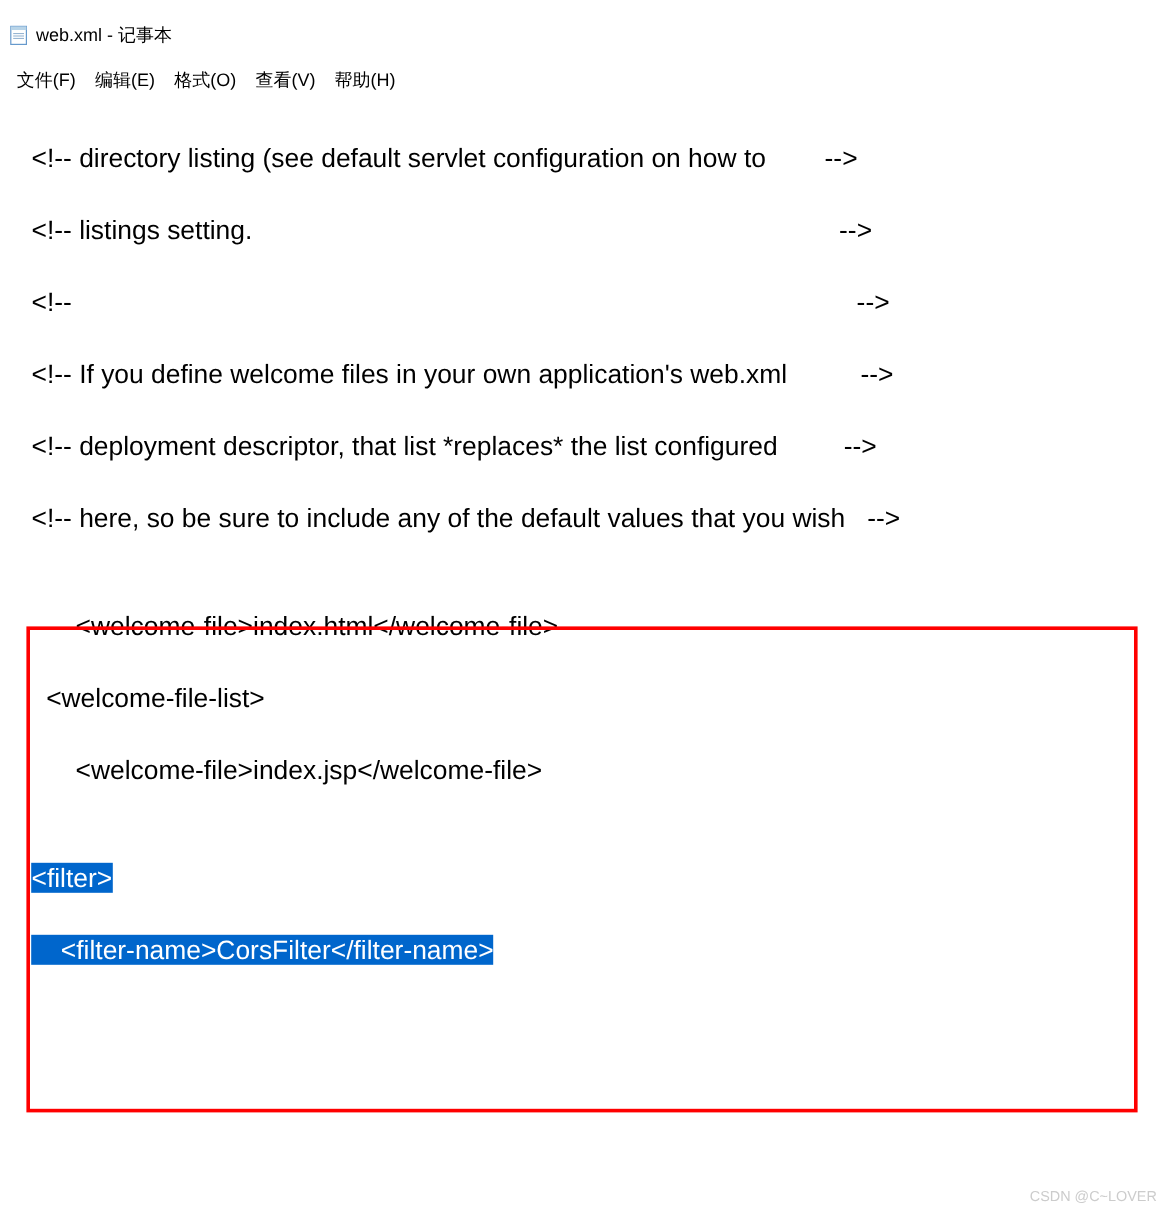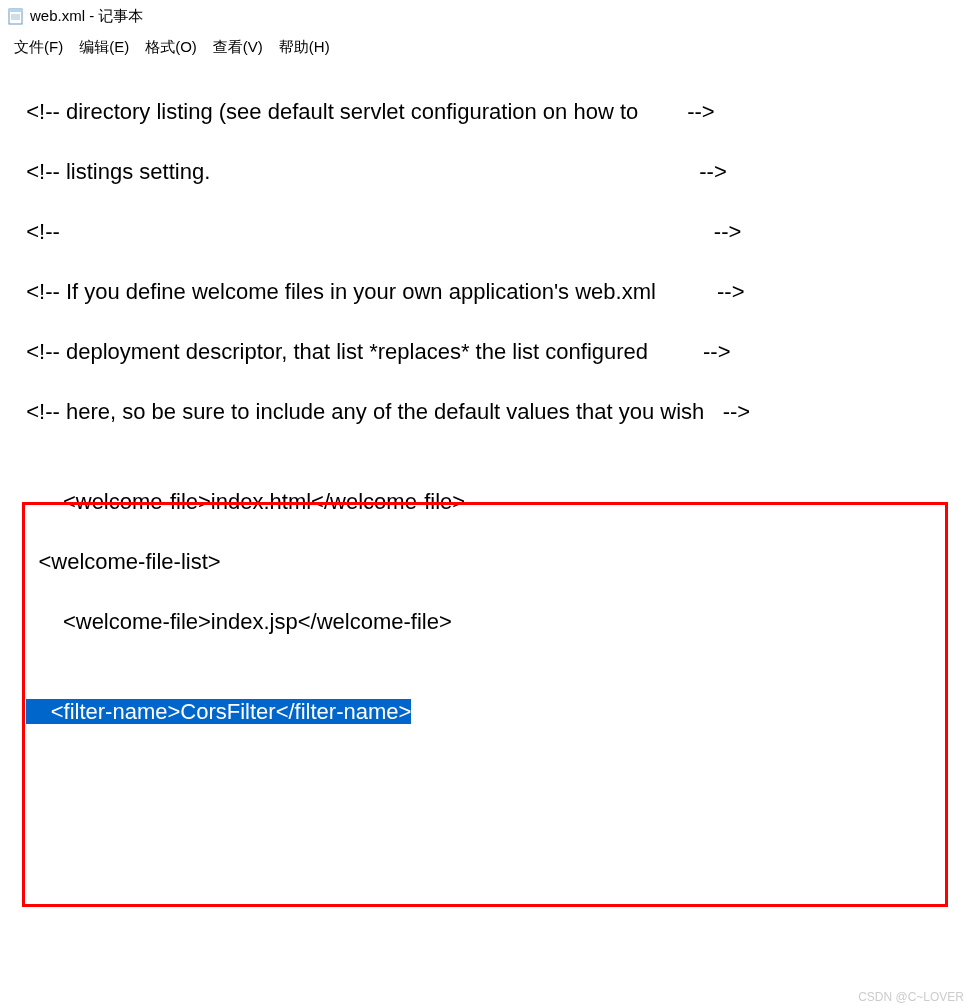--- a/index.html
+++ b/index.html
@@ -10,38 +10,38 @@
     body {
       font-family: "Microsoft YaHei", "Segoe UI", sans-serif;
       background: #ffffff;
       width: 974px;
       height: 1008px;
       overflow: hidden;
       position: relative;
     }
     .titlebar {
       display: flex;
-      align-items: center;
-      padding: 0 8px;
+      padding: 20px 8px;
       background: #ffffff;
       height: 32px;
     }
     .titlebar-icon {
       width: 16px;
       height: 18px;
       margin-right: 6px;
     }
     .titlebar-text {
       font-size: 15px;
       color: #000000;
     }
     .menubar {
       display: flex;
       padding: 4px 8px 8px 8px;
       gap: 4px;
+      margin-top: 12px;
     }
     .menu-item {
       font-size: 15px;
       color: #000000;
       padding: 2px 6px;
       cursor: default;
     }
     .content {
       padding: 0 14px;
       font-family: "Microsoft YaHei", sans-serif;
@@ -106,20 +106,21 @@
 <span class="code-line">  &lt;!-- listings setting.                                                                                --&gt;</span>
 <span class="code-line">  &lt;!--                                                                                                           --&gt;</span>
 <span class="code-line">  &lt;!-- If you define welcome files in your own application's web.xml          --&gt;</span>
 <span class="code-line">  &lt;!-- deployment descriptor, that list *replaces* the list configured         --&gt;</span>
 <span class="code-line">  &lt;!-- here, so be sure to include any of the default values that you wish   --&gt;</span>
 <span class="code-line"></span>
 <span class="code-line">        &lt;welcome-file&gt;index.html&lt;/welcome-file&gt;</span>
 <span class="code-line">    &lt;welcome-file-list&gt;</span>
 <span class="code-line">        &lt;welcome-file&gt;index.jsp&lt;/welcome-file&gt;</span>
 <span class="code-line"></span>
+<span class="code-line">  <span class="selected">&lt;filter&gt;</span></span>
 <span class="code-line">  <span class="selected">    &lt;filter-name&gt;CorsFilter&lt;/filter-name&gt;</span></span>
 
 
 
 
 
 
 
 
 

